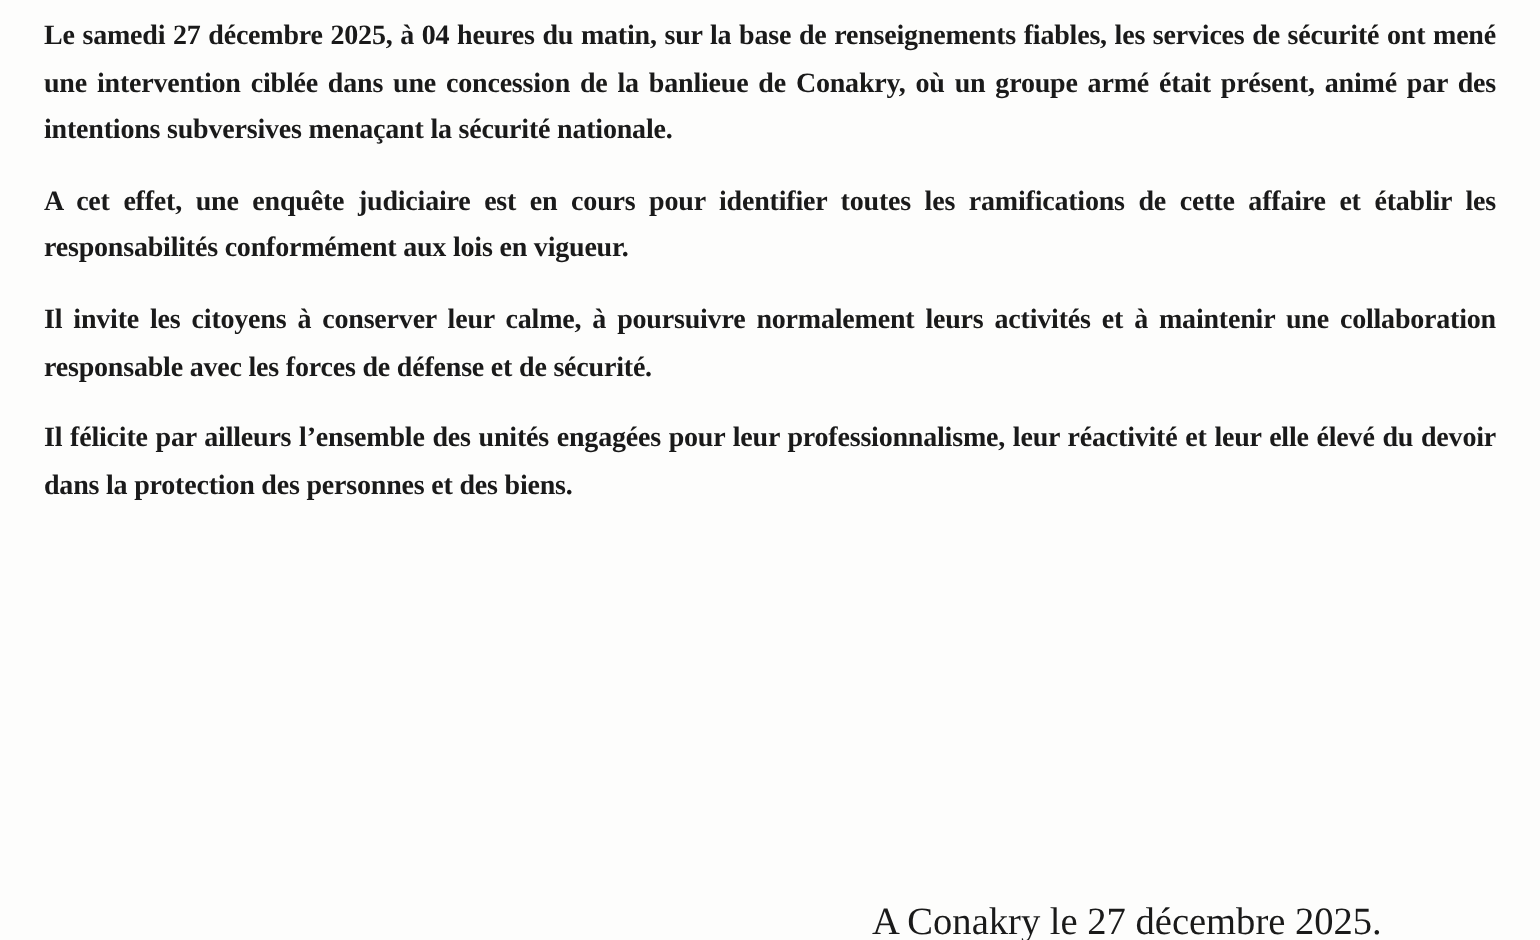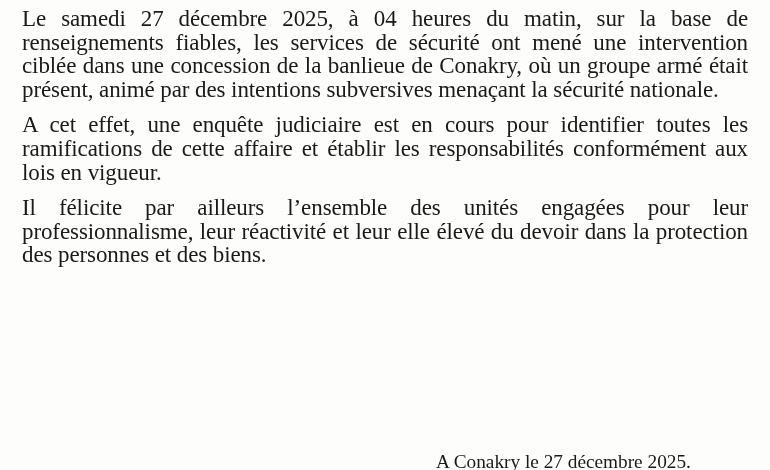--- a/index.html
+++ b/index.html
@@ -16,39 +16,41 @@
       color: #1a1a1a;
     }
     .page {
       position: absolute;
       left: 22px;
       top: 0px;
       width: 726px;
     }
     .para {
       margin: 0 0 12px 0;
-      font-size: 23px;
+      font-size: 14px;
       line-height: 23.6px;
       text-align: justify;
       letter-spacing: -0.1px;
+      font-weight: bold;
     }
     .para.first {
       padding-top: 7px;
     }
     .signature {
       position: absolute;
       left: 436px;
       top: 450px;
       font-size: 19.3px;
       line-height: 24px;
       white-space: nowrap;
     }
   </style>
 </head>
 <body>
 
 <div class="page">
   <p class="para first">Le samedi 27 décembre 2025, à 04 heures du matin, sur la base de renseignements fiables, les services de sécurité ont mené une intervention ciblée dans une concession de la banlieue de Conakry, où un groupe armé était présent, animé par des intentions subversives menaçant la sécurité nationale.</p>
   <p class="para">A cet effet, une enquête judiciaire est en cours pour identifier toutes les ramifications de cette affaire et établir les responsabilités conformément aux lois en vigueur.</p>
+  <p class="para">Il invite les citoyens à conserver leur calme, à poursuivre normalement leurs activités et à maintenir une collaboration responsable avec les forces de défense et de sécurité.</p>
   <p class="para">Il félicite par ailleurs l’ensemble des unités engagées pour leur professionnalisme, leur réactivité et leur elle élevé du devoir dans la protection des personnes et des biens.</p>
 </div>
 
 <div class="signature">A Conakry le 27 décembre 2025.</div>
 
 </body></html>

